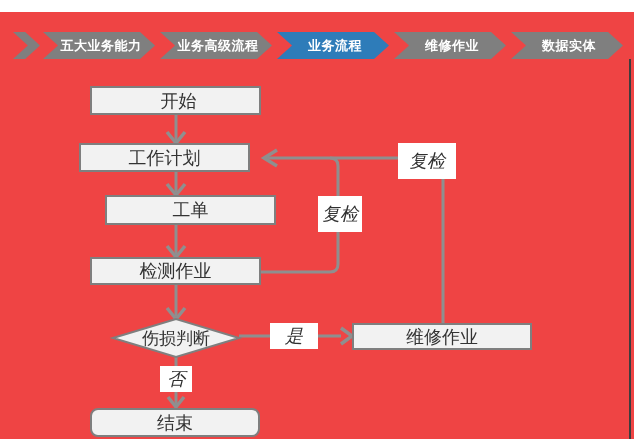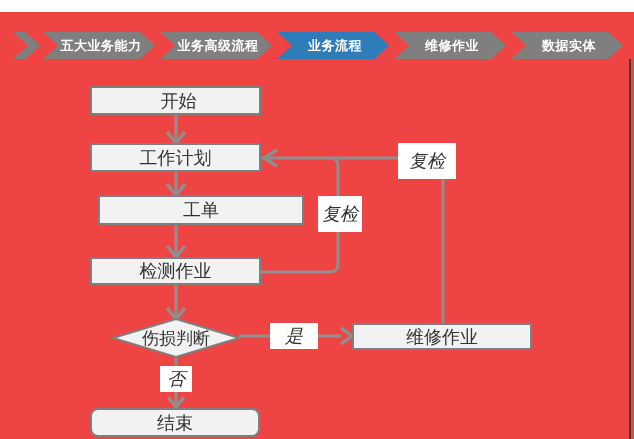--- a/index.html
+++ b/index.html
@@ -26,22 +26,22 @@
   .frame-bottom{position:absolute;left:0;top:432px;width:634px;height:3px;background:#1C1C1C;}
   .frame-right{position:absolute;left:629px;top:47px;width:2px;height:385px;background:#3D3D3D;}
   
   .connectors{position:absolute;left:0;top:0;width:634px;height:439px;}
   .node{
     position:absolute;background:#F2F2F2;border:2px solid #7F7F7F;box-sizing:border-box;
     display:flex;align-items:center;justify-content:center;
     font-size:18px;color:#333333;
   }
   .node-start  {left:90px; top:74px;  width:171px;height:29px;padding-left:6px;}
-  .node-plan   {left:90px; top:131px; width:171px;height:29px;}
-  .node-order  {left:98px; top:183px; width:206px;height:30px;}
+  .node-plan   {left:79px; top:131px; width:171px;height:29px;}
+  .node-order  {left:105px; top:183px; width:171px;height:30px;}
   .node-inspect{left:90px; top:245px; width:171px;height:28px;}
   .node-repair {left:352px;top:311px; width:180px;height:27px;}
   .node-end    {left:90px; top:396px; width:170px;height:29px;border-radius:8px;}
   .decision-label{
     position:absolute;left:113px;top:307px;width:126px;height:38px;
     display:flex;align-items:center;justify-content:center;
     font-size:17px;color:#333333;
   }
   .edge-label{
     position:absolute;background:#ffffff;color:#303030;font-size:18px;

